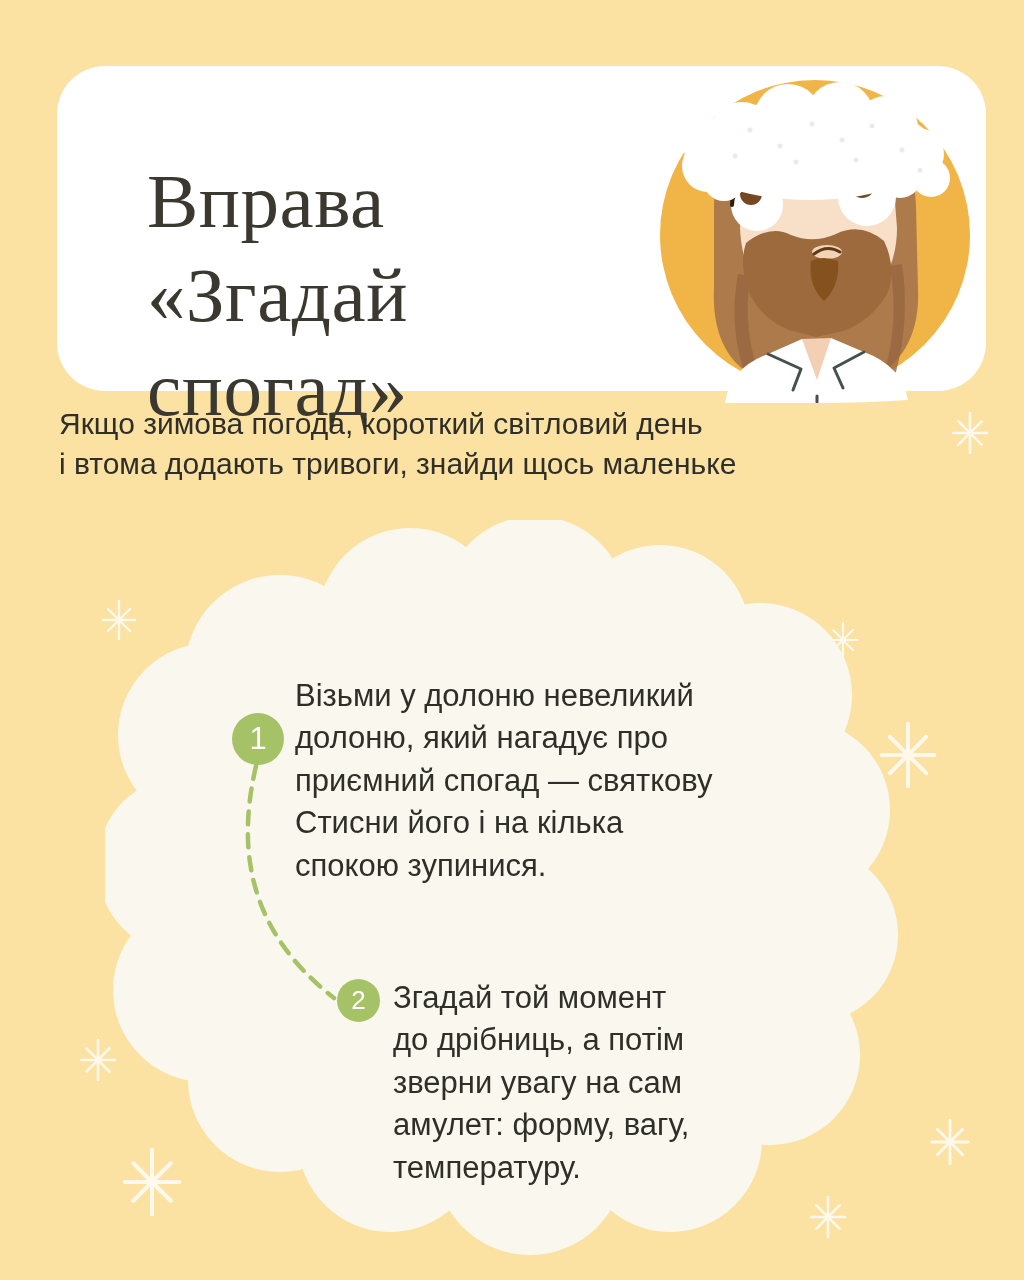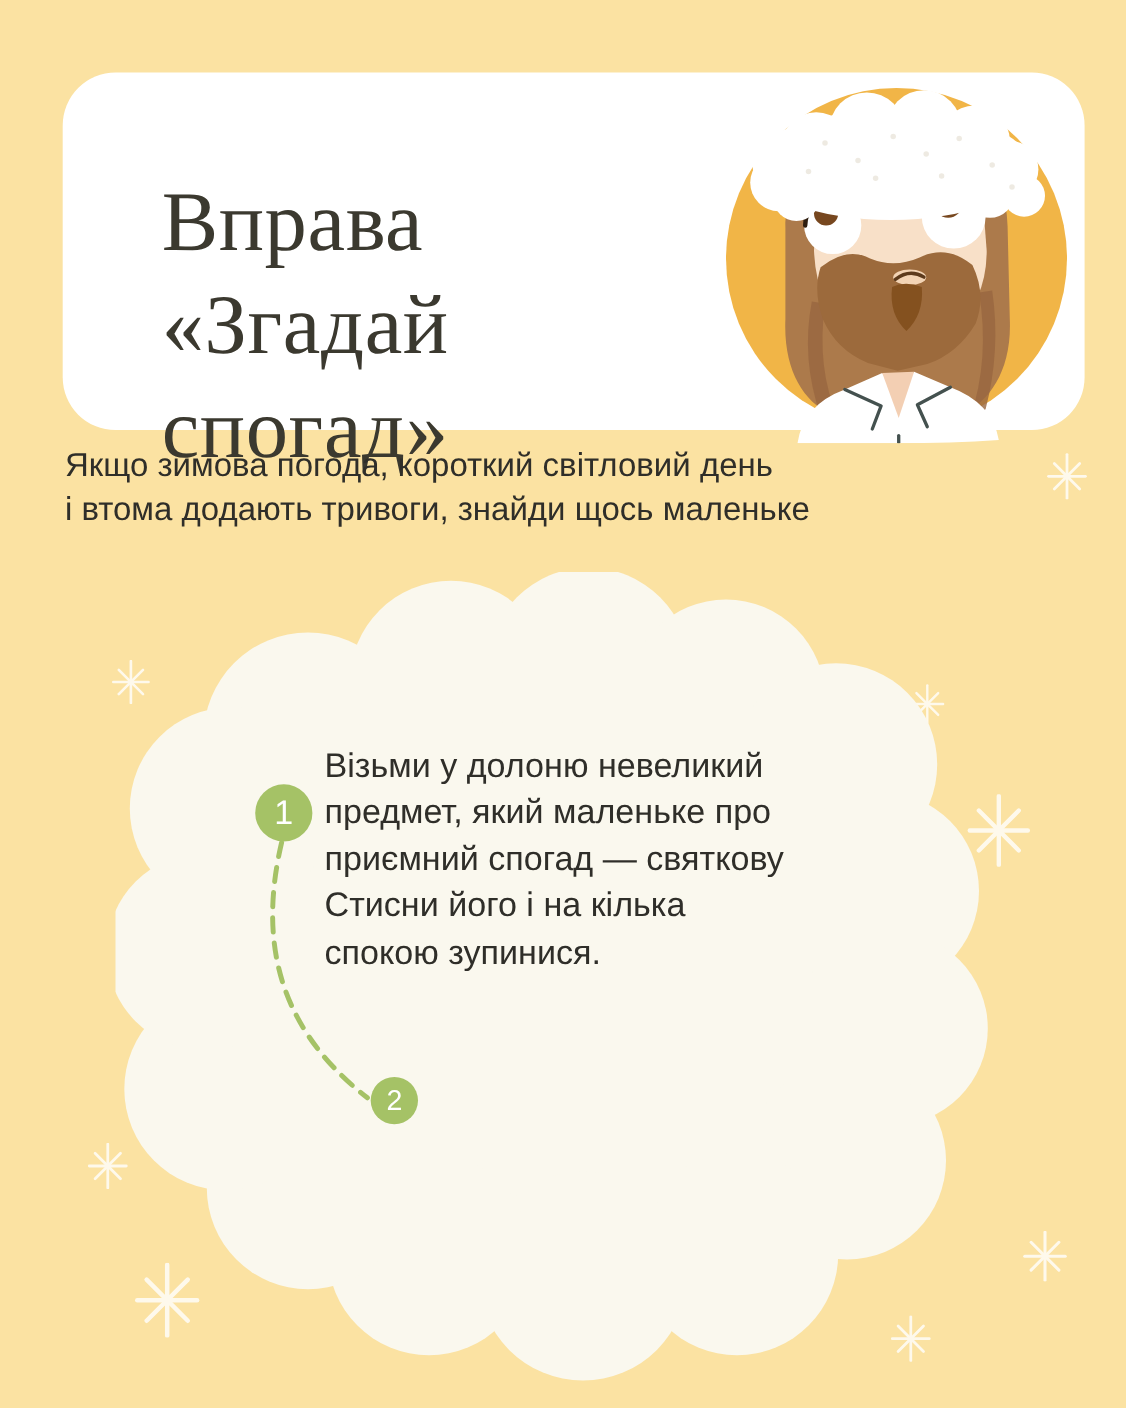--- a/index.html
+++ b/index.html
@@ -229,23 +229,30 @@
 
   <svg class="connector" viewBox="0 0 160 270" aria-hidden="true">
     <path d="M38,18 C20,95 26,180 116,250" fill="none" stroke="var(--green)" stroke-width="4.5" stroke-linecap="round" stroke-dasharray="13 10"></path>
   </svg>
 
   <div class="badge b1">
     <span>1</span>
   </div>
   <div class="step-text s1">
     <div>Візьми у долоню невеликий</div>
-    <div>предмет, який маленьке про</div>
+    <div>долоню, який нагадує про</div>
     <div>приємний спогад — святкову</div>
     <div>Стисни його і на кілька</div>
     <div>спокою зупинися.</div>
   </div>
 
   <div class="badge b2">
     <span>2</span>
   </div>
+  <div class="step-text s2">
+    <div>Згадай той момент</div>
+    <div>до дрібниць, а потім</div>
+    <div>зверни увагу на сам</div>
+    <div>амулет: форму, вагу,</div>
+    <div>температуру.</div>
+  </div>
 
 </div>
 
 </body></html>

